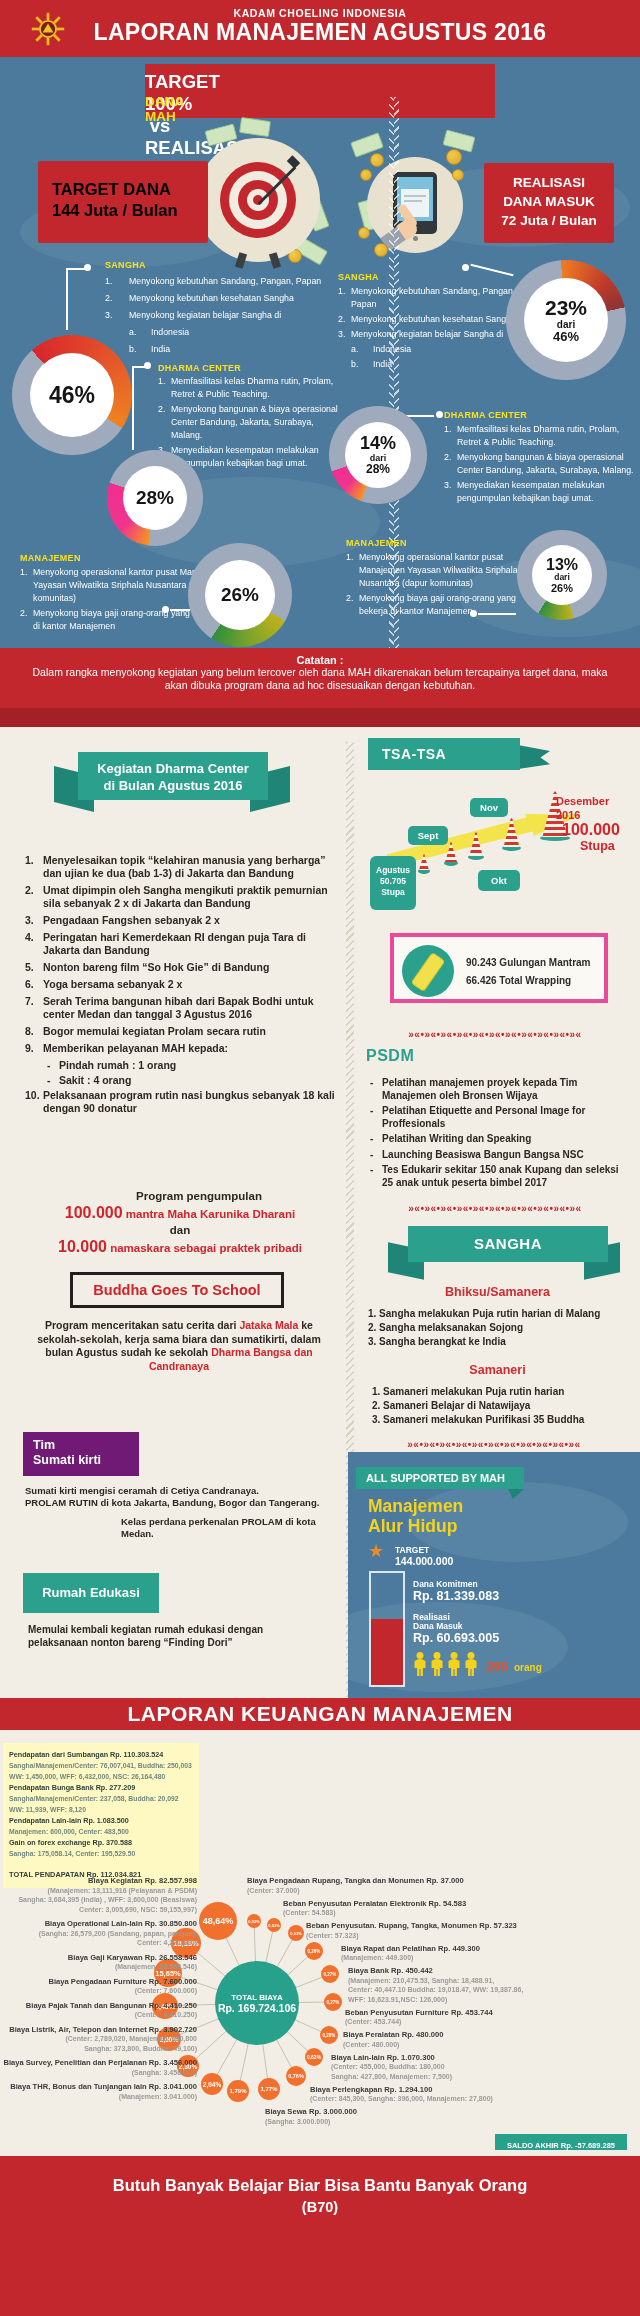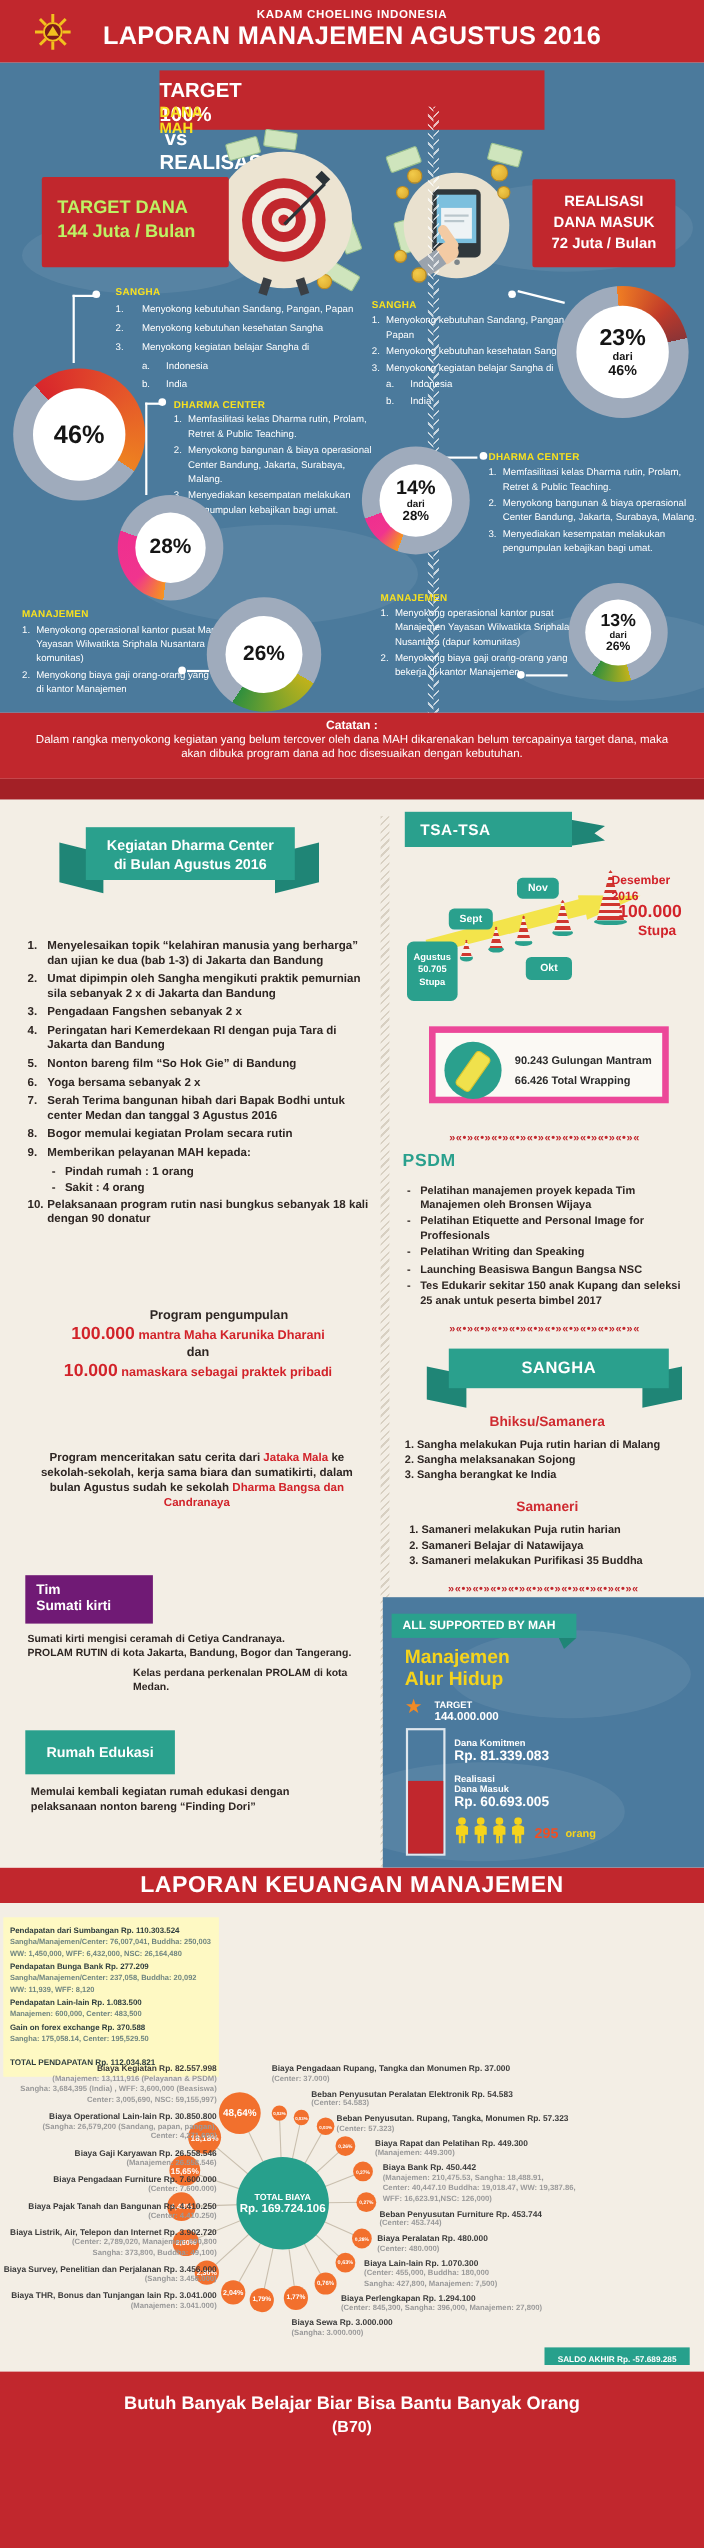--- a/index.html
+++ b/index.html
@@ -12,21 +12,21 @@
   .hdr .logo{position:absolute;left:30px;top:11px;width:36px;height:36px;}
   .hdr .org{padding-top:7px;font-size:10.5px;font-weight:700;letter-spacing:.6px;}
   .hdr .title{font-size:23px;font-weight:700;letter-spacing:.3px;}
 
   
   .hero{position:absolute;left:0;top:57px;width:640px;height:591px;background:#4b7a9c;overflow:hidden;}
   .cloud{position:absolute;background:rgba(255,255,255,.07);border-radius:50%;}
   .banner{position:absolute;left:145px;top:7px;width:350px;height:54px;background:#c1272d;text-align:center;color:#fff;}
   .banner .b1{padding-top:7px;font-size:18.5px;font-weight:700;}
   .banner .b2{font-size:13.5px;font-weight:700;color:#f9e11e;}
-  .tbox{position:absolute;left:38px;top:104px;width:170px;height:82px;background:#c1272d;color:#bef264;border-radius:2px;}
+  .tbox{position:absolute;left:38px;top:104px;width:170px;height:82px;background:#c1272d;color:#000000;border-radius:2px;}
   .tbox div{padding-left:14px;font-size:16.5px;font-weight:700;line-height:21px;}
   .tbox div:first-child{padding-top:18px;}
   .rbox{position:absolute;left:484px;top:106px;width:130px;height:80px;background:#c1272d;color:#fff;text-align:center;border-radius:2px;}
   .rbox div{font-size:13.5px;font-weight:700;line-height:19px;}
   .rbox div:first-child{padding-top:10px;}
 
   .bill{position:absolute;width:30px;height:16px;background:#cfe5bd;border:1px solid #9cc28f;border-radius:2px;}
   .coin{position:absolute;border-radius:50%;background:radial-gradient(circle at 35% 35%,#f2cb4b,#d9a62a);border:1px solid #c08d1e;}
 
   .tcircle{position:absolute;left:196px;top:81px;width:124px;height:124px;border-radius:50%;background:#ece4d2;}
@@ -145,21 +145,21 @@
   .stupa{position:absolute;}
   .scone{width:100%;height:calc(100% - 4px);background:repeating-linear-gradient(180deg,#d0372f 0 3px,#f6f2ea 3px 6px);
          clip-path:polygon(50% 0,60% 9%,54% 9%,80% 70%,92% 100%,8% 100%,20% 70%,46% 9%,40% 9%);}
   .sbase{width:100%;height:6px;background:#2aa08d;border-radius:50%;margin-top:-2px;}
   .s1{left:418px;top:127px;width:12px;height:20px;} .s2{left:444px;top:115px;width:14px;height:24px;}
   .s3{left:468px;top:105px;width:16px;height:28px;} .s4{left:502px;top:91px;width:19px;height:33px;}
   .s5{left:540px;top:64px;width:30px;height:50px;}
   .des{position:absolute;color:#d2232a;font-weight:700;}
   .desm{left:556px;top:68px;font-size:11px;} .desy{left:556px;top:82px;font-size:11px;}
   .desv{left:562px;top:94px;font-size:16px;} .desu{left:580px;top:112px;font-size:12.5px;}
-  .manbox{position:absolute;left:390px;top:206px;width:218px;height:70px;border:6px solid #ec4899;background:#fbf9f4;}
+  .manbox{position:absolute;left:390px;top:206px;width:218px;height:70px;border:4px solid #ec4899;background:#fbf9f4;}
   .mancirc{position:absolute;left:8px;top:8px;width:52px;height:52px;border-radius:50%;background:#2aa08d;}
   .scroll{position:absolute;left:26px;top:16px;width:16px;height:38px;background:#f0e14c;border:1.5px solid #d9c42e;border-radius:4px;transform:rotate(35deg);}
   .mantxt{position:absolute;left:72px;top:17px;font-size:10px;font-weight:700;color:#2c2c2c;line-height:18px;}
   .divrow{position:absolute;width:290px;text-align:center;color:#c1272d;font-weight:700;font-size:10px;letter-spacing:.5px;}
   .dv1{left:350px;top:302px;} .dv2{left:350px;top:476px;} .dv3{left:348px;top:712px;width:292px;}
   .psdmT{position:absolute;left:366px;top:320px;font-size:16px;font-weight:700;color:#2aa08d;letter-spacing:.5px;}
   .psdmL{position:absolute;left:370px;top:350px;width:262px;color:#2e2623;}
   .psdmL .pr{display:flex;font-size:10px;font-weight:700;line-height:12.5px;margin-bottom:3px;}
   .psdmL .dash{flex:none;width:12px;}
   .ribbon2{position:absolute;left:408px;top:499px;width:200px;height:36px;background:#2aa08d;color:#fff;text-align:center;z-index:2;}
@@ -554,20 +554,23 @@
         </div>
       </div>
 
     <div class="prog">
       <div class="p1">Program pengumpulan</div>
       <div><span class="big">100.000</span><span class="rest"> mantra Maha Karunika Dharani</span></div>
       <div class="mid2">dan</div>
       <div><span class="big">10.000</span><span class="rest"> namaskara sebagai praktek pribadi</span></div>
     </div>
 
+    <div class="bgtsbox">
+      <div>Buddha Goes To School</div>
+    </div>
     <div class="bgtsp">
       <span>Program menceritakan satu cerita dari </span><span class="red">Jataka Mala</span><span> ke sekolah-sekolah, kerja sama biara dan sumatikirti, dalam bulan Agustus sudah ke sekolah </span><span class="red">Dharma Bangsa dan Candranaya</span>
     </div>
 
     <div class="timbox">
       <div>Tim</div>
       <div>Sumati kirti</div>
     </div>
     <div class="timp">
       <div>Sumati kirti mengisi ceramah di Cetiya Candranaya.</div>

